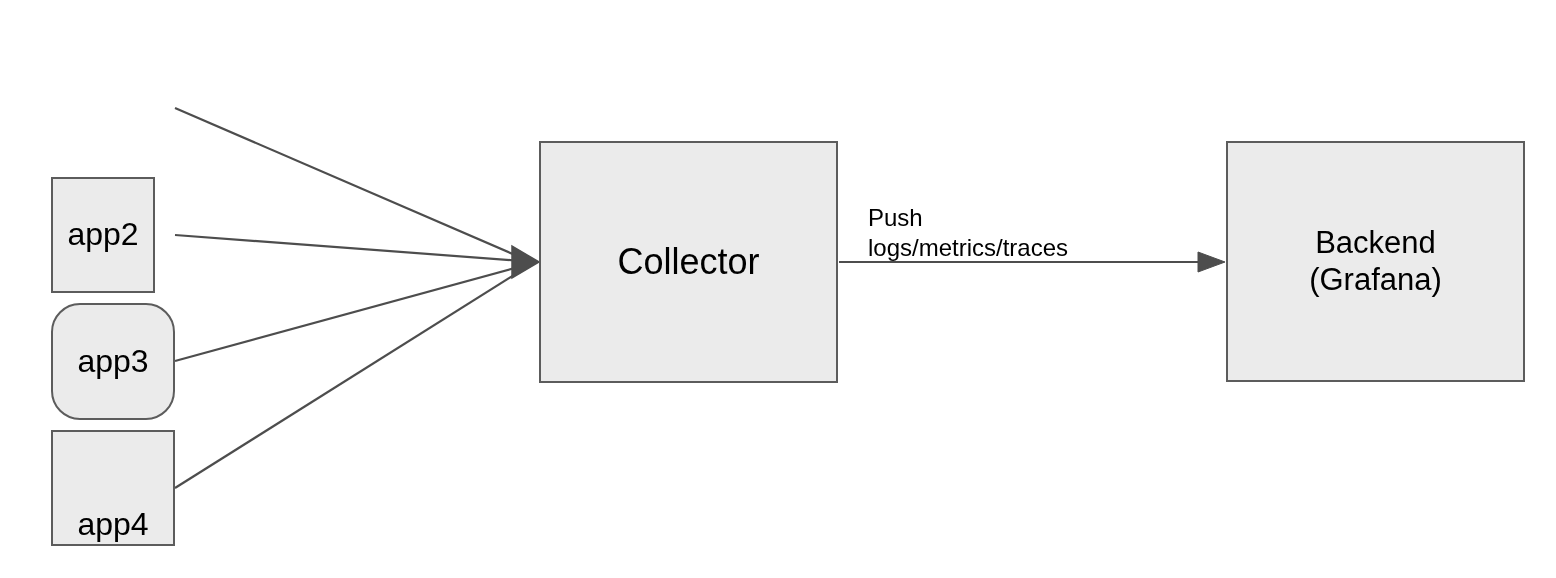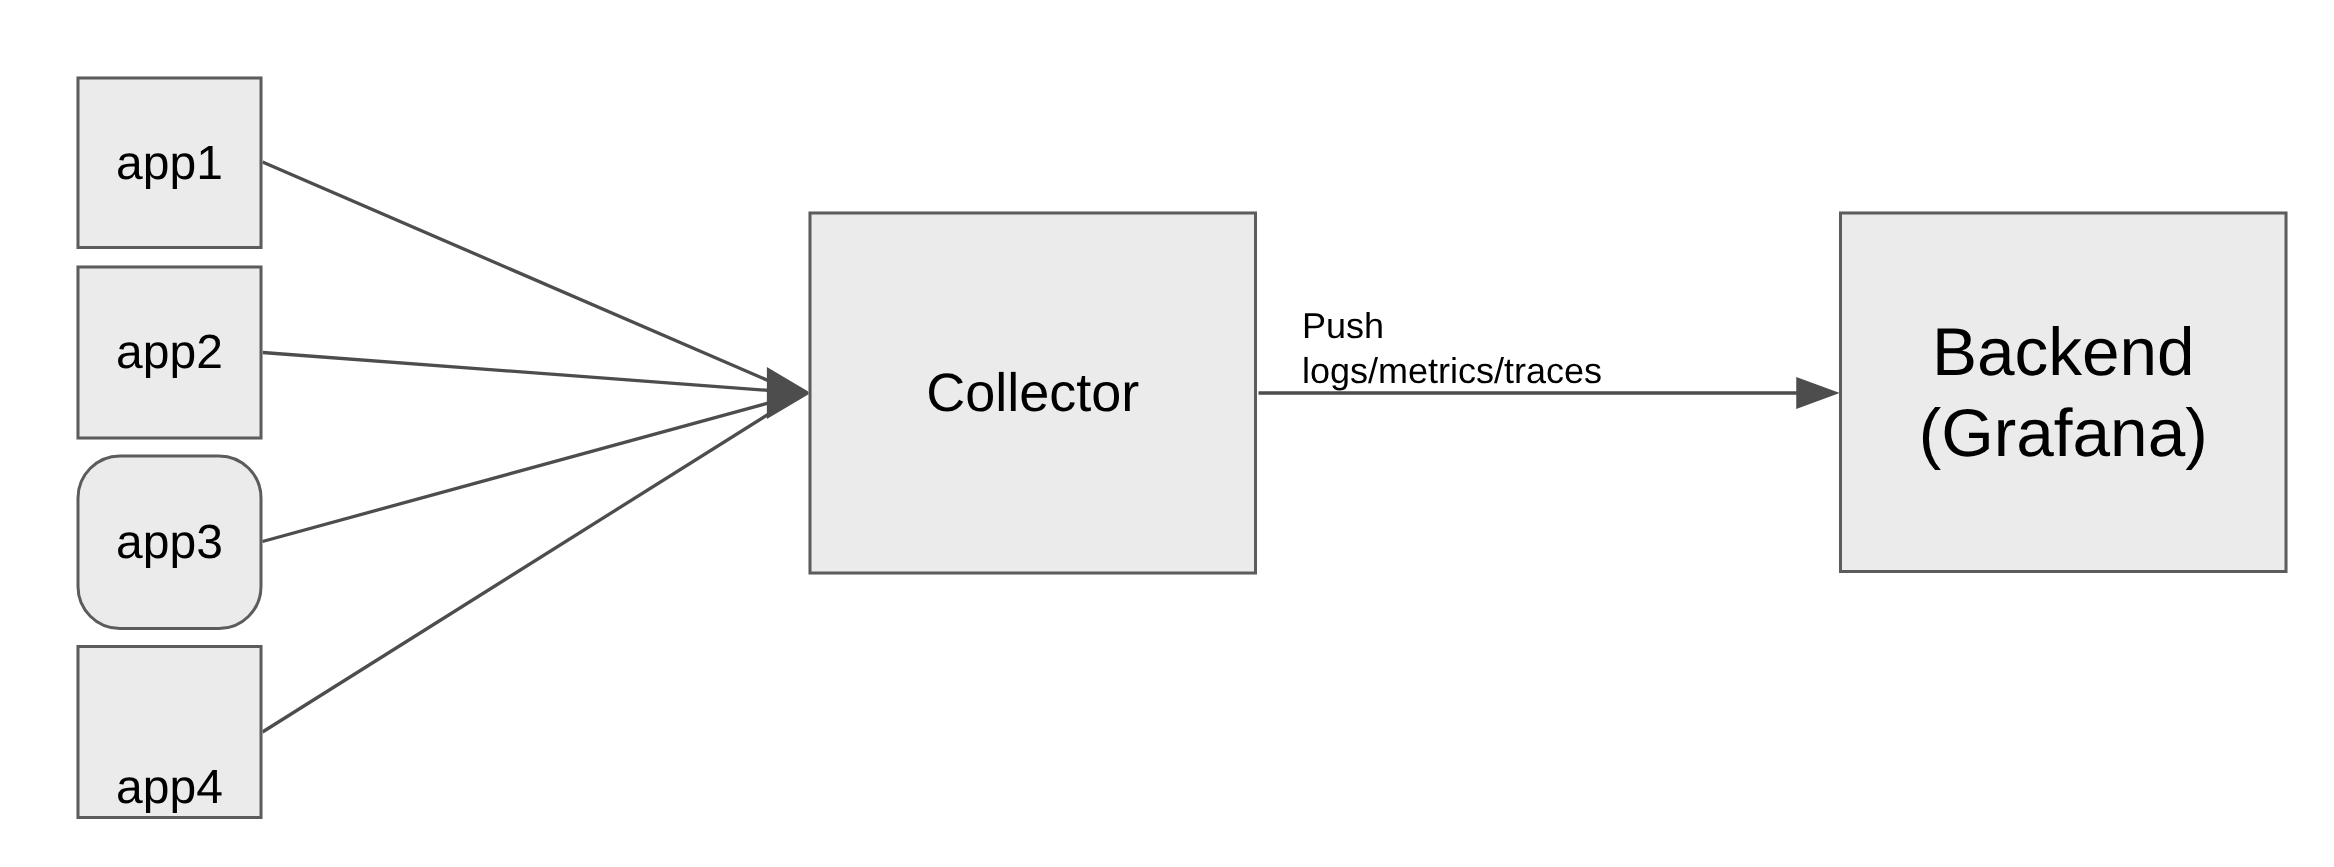--- a/index.html
+++ b/index.html
@@ -35,21 +35,21 @@
     line-height: 1.18;
     white-space: pre-line;
   }
   .node-app {
     font-size: 32px;
   }
   .node-collector {
     font-size: 36px;
   }
   .node-backend {
-    font-size: 45px;
+    font-size: 31px;
     justify-content: center;
   }
   .edge-label {
     position: absolute;
     text-align: left;
     color: #000000;
     font-size: 24px;
     line-height: 1.28;
     white-space: pre-line;
   }
@@ -64,25 +64,22 @@
       <line x1="175" y1="108" x2="522" y2="258"></line>
       <line x1="175" y1="235" x2="522" y2="261"></line>
       <line x1="175" y1="361" x2="522" y2="266"></line>
       <line x1="175" y1="488" x2="522" y2="270"></line>
       <line x1="839" y1="262" x2="1206" y2="262"></line>
     </g>
     <polygon points="539,262 512,246 512,278" fill="#4d4d4d" stroke="#4d4d4d" stroke-width="1.5"></polygon>
     <polygon points="1225,262 1198,252 1198,272" fill="#4d4d4d" stroke="#4d4d4d" stroke-width="1"></polygon>
   </svg>
 
-  <div class="node node-app" style="left:51px; top:51px; width:124px; height:115px;">
-    <span>app1</span>
-  </div>
 
-  <div class="node node-app" style="left:51px; top:177px; width:124px; height:116px;text-align:right;">
+  <div class="node node-app" style="left:51px; top:177px; width:104px; height:116px;text-align:right;">
     <span>app2</span>
   </div>
 
   <div class="node node-app" style="left:51px; top:303px; width:124px; height:117px;border-radius:29px;">
     <span>app3</span>
   </div>
 
   <div class="node node-app" style="left:51px; top:430px; width:124px; height:116px;align-items:flex-end;">
     <span>app4</span>
   </div>

